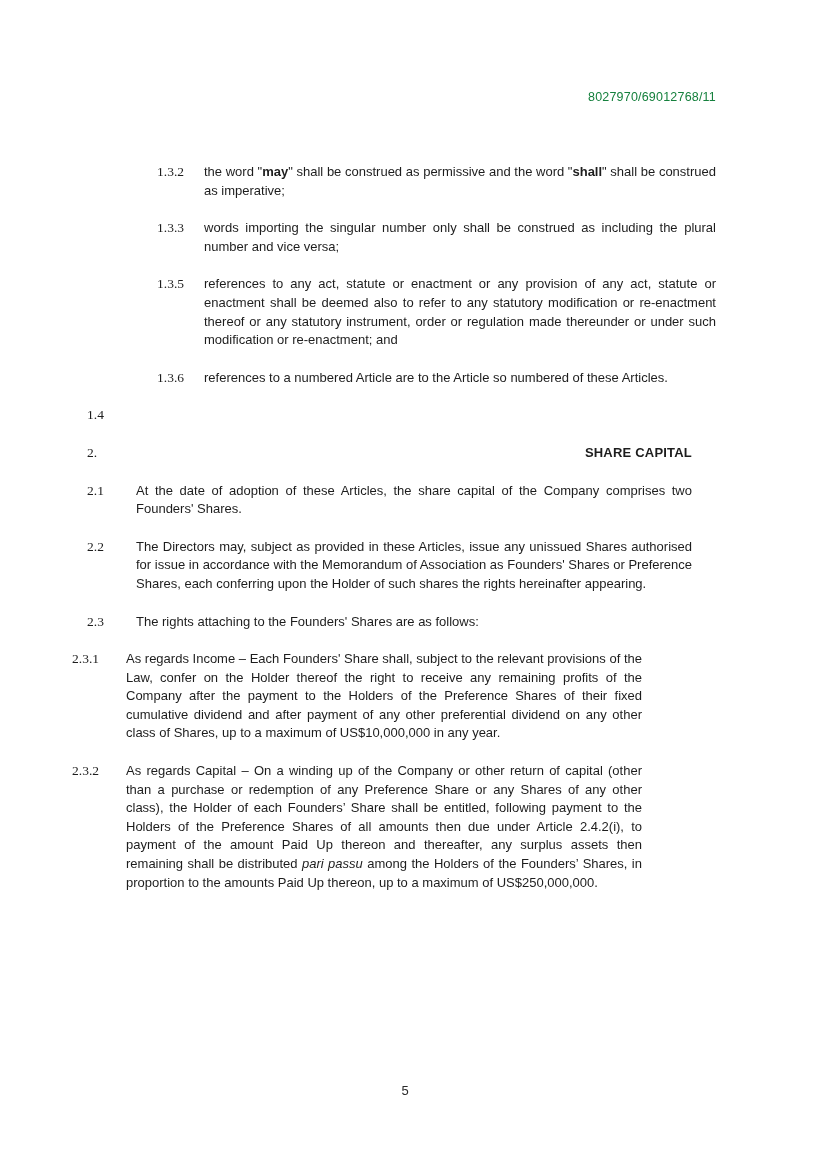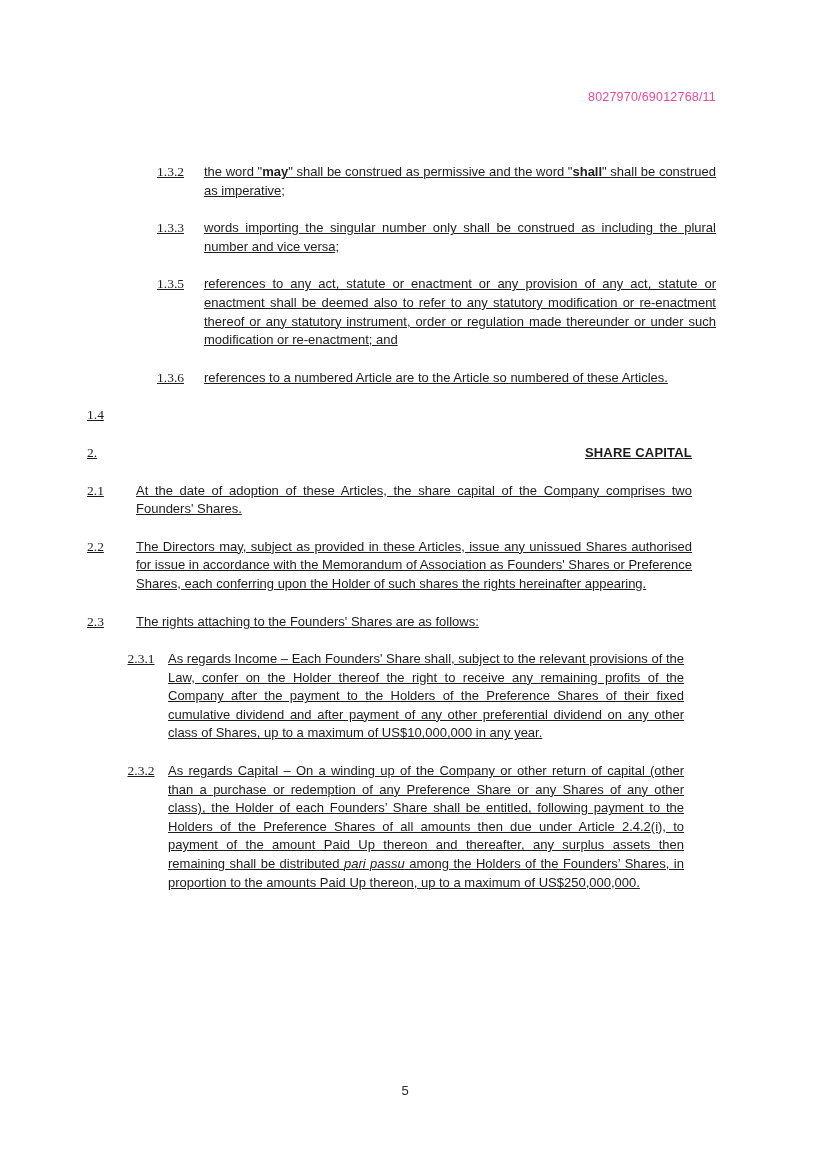--- a/index.html
+++ b/index.html
@@ -15,28 +15,27 @@
     font-family: "Liberation Sans", sans-serif;
     color: #1d1d1d;
     overflow: hidden;
   }
   .doc-ref {
     position: absolute;
     top: 90px;
     right: 110px;
     font-size: 12.5px;
     letter-spacing: 0.2px;
-    color: #ec4899;
+    color: #15803d;
   }
   .content {
     position: absolute;
     top: 163px;
     left: 0;
     width: 826px;
-    text-decoration: underline;
   }
   .clause {
     display: flex;
     margin-bottom: 19px;
   }
   .clause .num {
     font-family: "Liberation Serif", serif;
     font-size: 13.5px;
     line-height: 18.6px;
     flex: 0 0 auto;
@@ -48,21 +47,21 @@
     text-align: justify;
     flex: 0 0 auto;
   }
   
   .clause.main .num { margin-left: 87px; width: 49px; }
   .clause.main .text { width: 556px; }
   
   .clause.sub .num { margin-left: 157px; width: 47px; }
   .clause.sub .text { width: 512px; }
   
-  .clause.sub3 .num { margin-left: 114px; width: 54px; text-align: center; }
+  .clause.sub3 .num { margin-left: 72px; width: 54px; }
   .clause.sub3 .text { width: 516px; }
   .text.heading {
     font-weight: bold;
     letter-spacing: 0.2px;
     text-align: right;
   }
   .page-num {
     position: absolute;
     bottom: 70px;
     left: 0;

